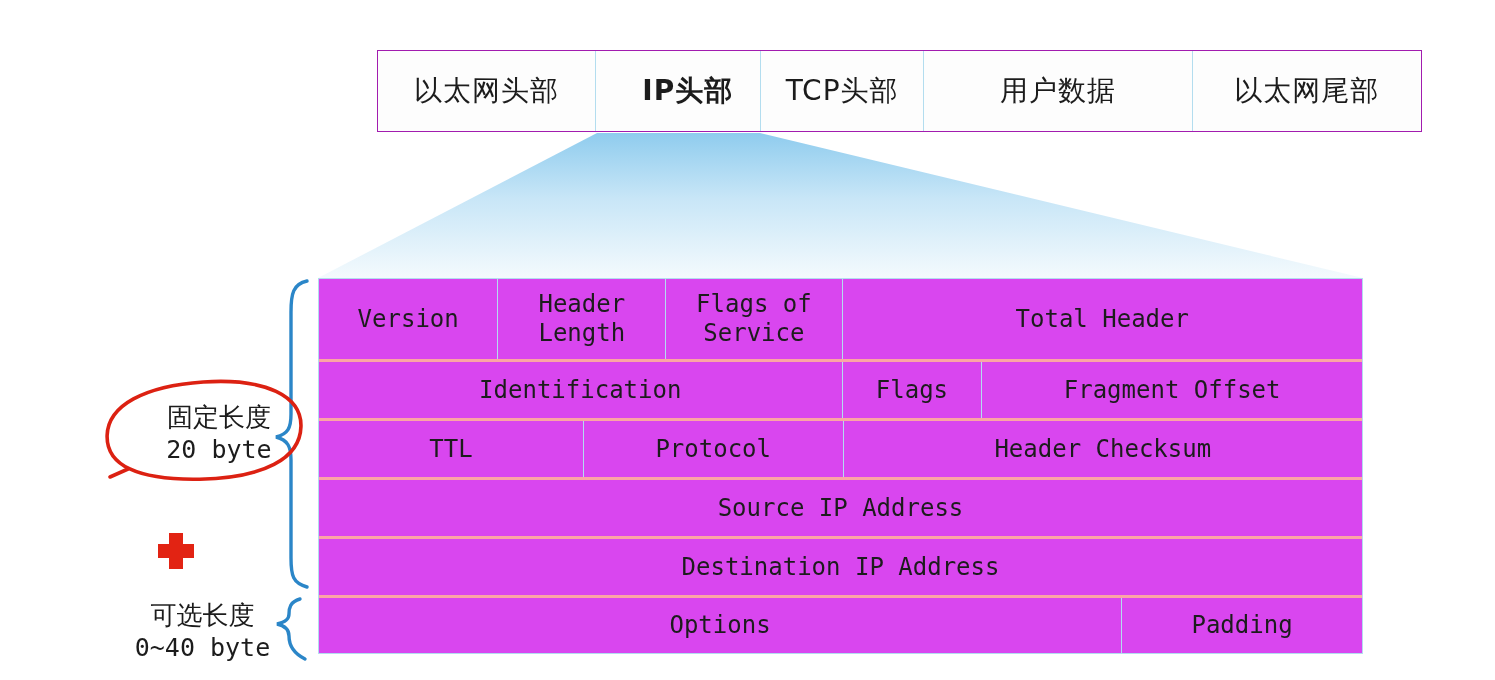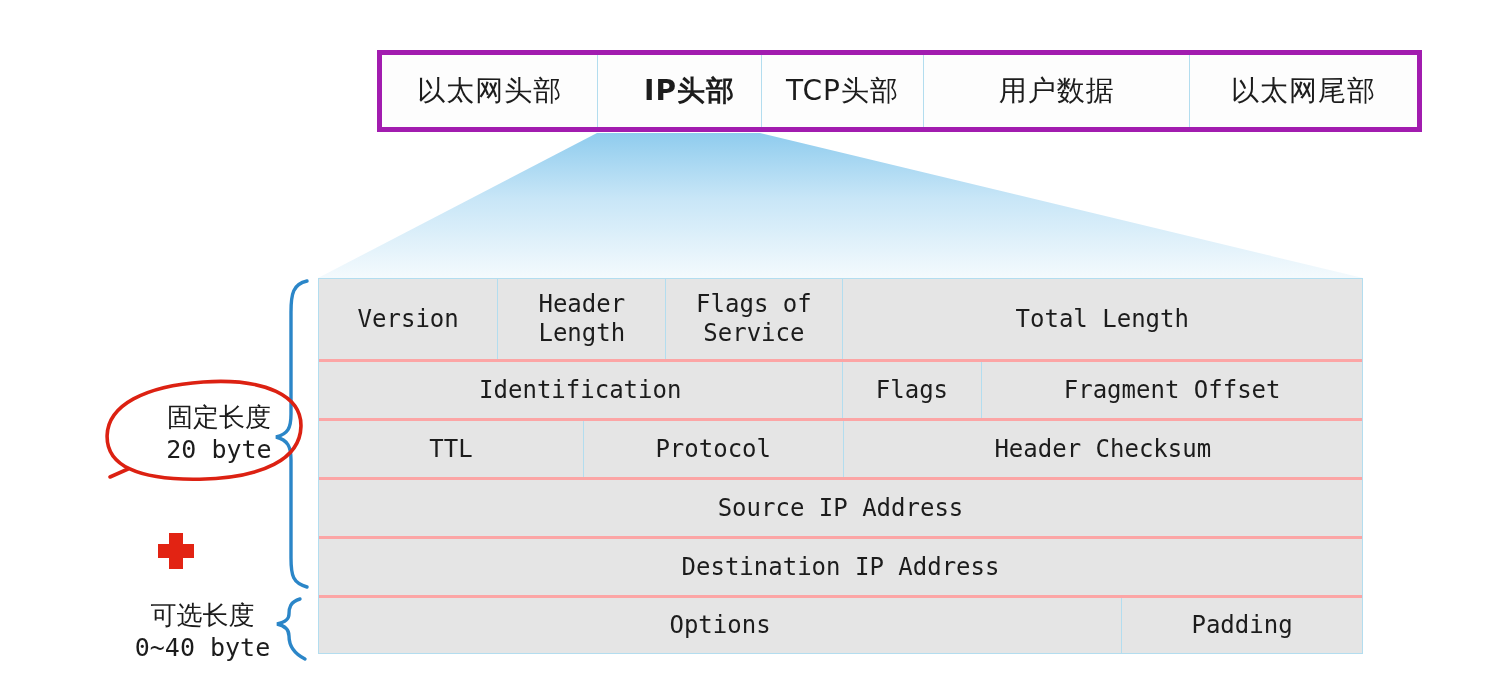--- a/index.html
+++ b/index.html
@@ -3,39 +3,39 @@
 <meta charset="utf-8">
 <style>
   html,body{margin:0;padding:0;background:#ffffff;}
   #stage{
     position:relative;width:1495px;height:680px;background:#ffffff;overflow:hidden;
     font-family:"DejaVu Sans",sans-serif;color:#1c1c1c;
   }
   
   #frame-table{
     position:absolute;left:377px;top:50px;width:1045px;height:82px;
-    display:flex;border:5px solid #a21caf;background:#fdfdfd;box-sizing:border-box;
+    display:flex;border:1px solid #a21caf;background:#fdfdfd;box-sizing:border-box;
   }
   #frame-table .fcell{
     display:flex;align-items:center;justify-content:center;
     border-left:1px solid #b3ddef;box-sizing:border-box;
     font-size:28px;letter-spacing:1px;
   }
   #frame-table .fcell:first-child{border-left:none;}
   #frame-table .fcell.bold{font-weight:bold;padding-left:20px;}
   .fw0{width:20.8%;} .fw1{width:15.8%;} .fw2{width:15.7%;} .fw3{width:25.7%;} .fw4{width:22.0%;}
 
   
   #funnel-svg{position:absolute;left:0;top:0;pointer-events:none;}
 
   
   #ip-table{
     position:absolute;left:318px;top:278px;width:1045px;
     display:flex;flex-direction:column;
-    border:1px solid #b3ddef;background:#e5e5e5;box-sizing:border-box;
+    border:1px solid #b3ddef;background:#d946ef;box-sizing:border-box;
     font-family:"DejaVu Sans Mono","Liberation Mono",monospace;font-size:24px;
   }
   #ip-table .irow{display:flex;border-top:3px solid #fca5a5;box-sizing:border-box;}
   #ip-table .irow:first-child{border-top:none;}
   #ip-table .icell{
     display:flex;align-items:center;justify-content:center;text-align:center;
     border-left:1px solid #b3ddef;box-sizing:border-box;
     line-height:1.2;padding:2px 6px;
   }
   #ip-table .icell:first-child{border-left:none;}
@@ -78,21 +78,21 @@
     <div class="fcell fw2">TCP头部</div>
     <div class="fcell fw3">用户数据</div>
     <div class="fcell fw4">以太网尾部</div>
   </div>
 
   <div id="ip-table">
     <div class="irow h80">
       <div class="icell w171">Version</div>
       <div class="icell w161">Header Length</div>
       <div class="icell w169">Flags of Service</div>
-      <div class="icell w499">Total Length</div>
+      <div class="icell w499">Total Header</div>
     </div>
     <div class="irow h59">
       <div class="icell w501">Identification</div>
       <div class="icell w134">Flags</div>
       <div class="icell w365">Fragment Offset</div>
     </div>
     <div class="irow h59">
       <div class="icell w253">TTL</div>
       <div class="icell w249">Protocol</div>
       <div class="icell w498">Header Checksum</div>

